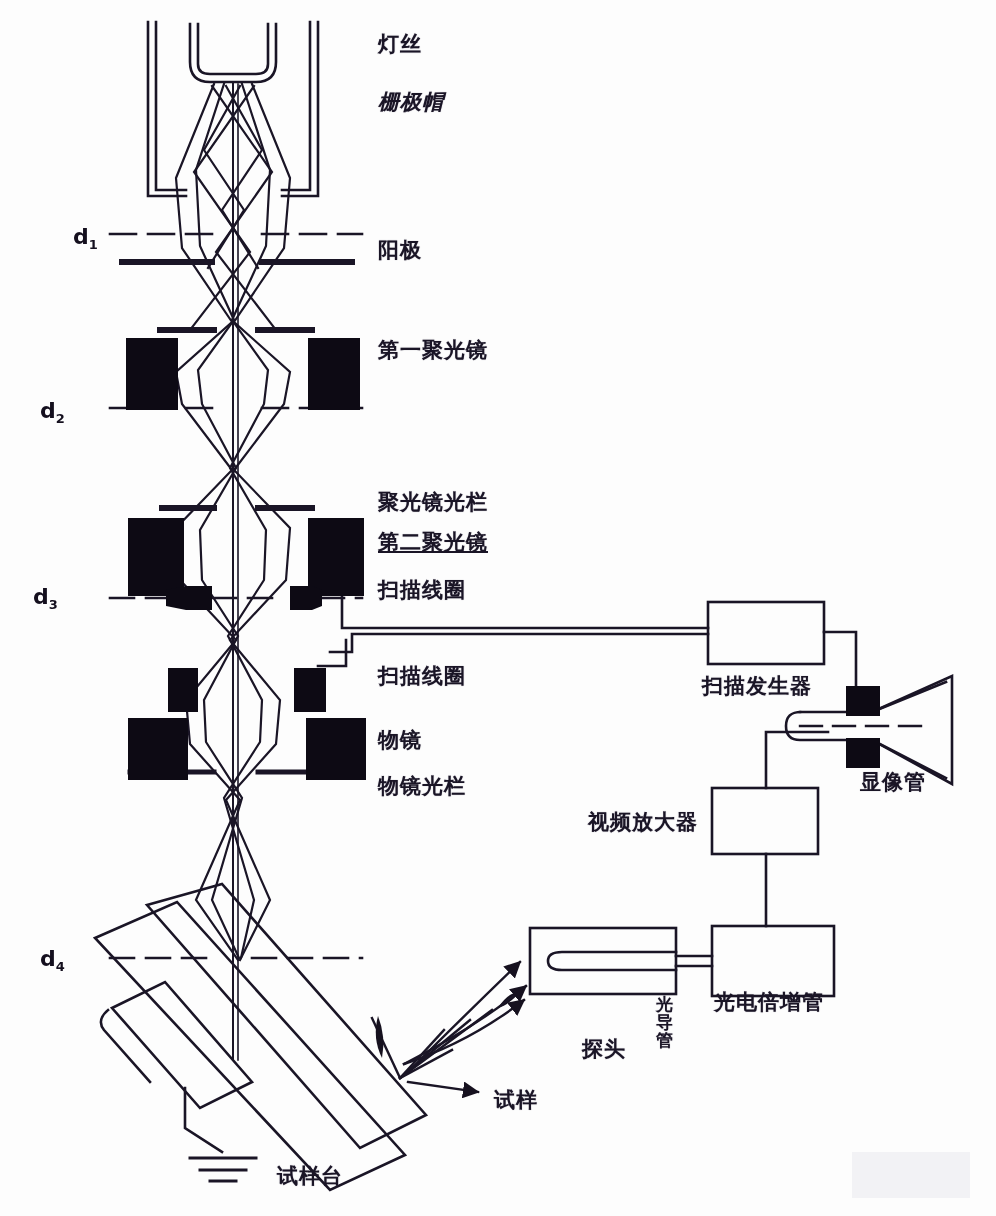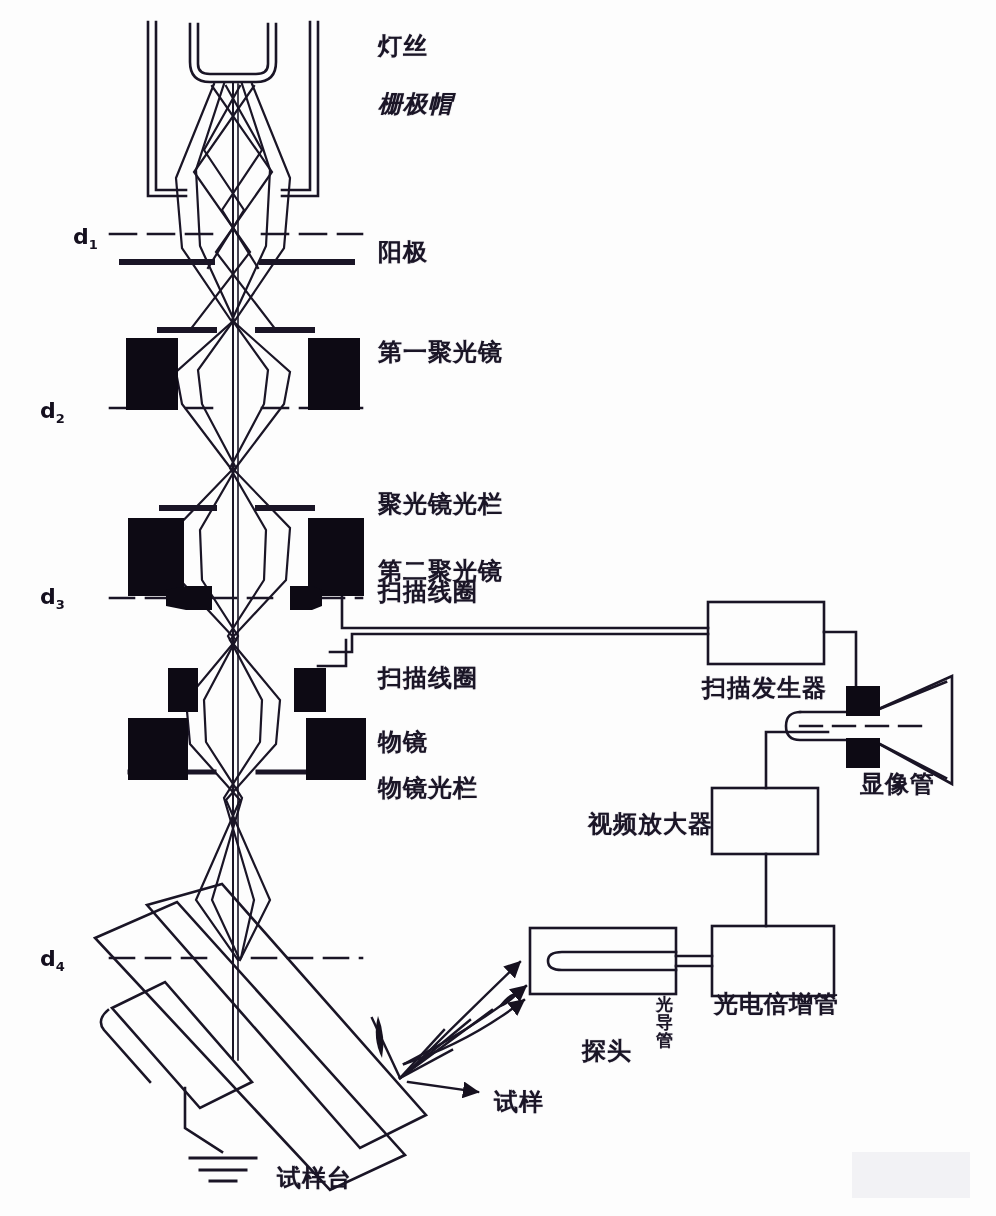--- a/index.html
+++ b/index.html
@@ -7,21 +7,21 @@
     width:996px;height:1216px;
     font-family:"DejaVu Sans","Liberation Sans",sans-serif;
     background:#fdfdfd;
     position:relative;overflow:hidden;
   }
   #stage{position:absolute;inset:0;width:996px;height:1216px;}
   svg#diagram{position:absolute;left:0;top:0;width:996px;height:1216px;}
   .lbl{
     position:absolute;
     font-family:"DejaVu Sans","Liberation Sans",sans-serif;
-    font-size:24px;font-weight:700;color:#1a1526;
+    font-size:21px;font-weight:700;color:#1a1526;
     letter-spacing:1px;white-space:nowrap;
     text-shadow:0 0 1px rgba(40,30,60,.45);
   }
   .dlbl{
     position:absolute;
     font-family:"DejaVu Sans","Liberation Sans",sans-serif;
     font-size:22px;font-weight:700;color:#140f1e;
   }
   .dlbl sub{font-size:13px;}
   .vlbl{
@@ -223,33 +223,33 @@
       <rect x="846" y="738" width="34" height="30"></rect>
     </g>
   </svg>
 
   <div class="dlbl" style="left:40px;top:224px;margin-left:33px;">
     <span>d</span><sub>1</sub>
   </div>
   <div class="dlbl" style="left:40px;top:398px;">
     <span>d</span><sub>2</sub>
   </div>
-  <div class="dlbl" style="left:40px;top:584px;">
+  <div class="dlbl" style="left:33px;top:584px;">
     <span>d</span><sub>3</sub>
   </div>
   <div class="dlbl" style="left:40px;top:946px;">
     <span>d</span><sub>4</sub>
   </div>
 
   <div class="lbl" style="left:378px;top:30px;">灯丝</div>
   <div class="lbl" style="left:378px;top:88px;font-style:italic;">栅极帽</div>
   <div class="lbl" style="left:378px;top:226px;margin-top:10px;">阳极</div>
   <div class="lbl" style="left:378px;top:336px;">第一聚光镜</div>
   <div class="lbl" style="left:378px;top:488px;">聚光镜光栏</div>
-  <div class="lbl" style="left:378px;top:555px;">第二聚光镜</div>
+  <div class="lbl" style="left:378px;top:528px;text-decoration:underline;">第二聚光镜</div>
   <div class="lbl" style="left:378px;top:576px;">扫描线圈</div>
   <div class="lbl" style="left:378px;top:662px;">扫描线圈</div>
   <div class="lbl" style="left:378px;top:726px;">物镜</div>
   <div class="lbl" style="left:378px;top:772px;">物镜光栏</div>
 
   <div class="lbl" style="left:702px;top:672px;">扫描发生器</div>
   <div class="lbl" style="left:860px;top:768px;">显像管</div>
   <div class="lbl" style="left:588px;top:808px;">视频放大器</div>
   <div class="lbl" style="left:714px;top:988px;">光电倍增管</div>
   <div class="lbl" style="left:582px;top:992px;margin-top:43px;">探头</div>

